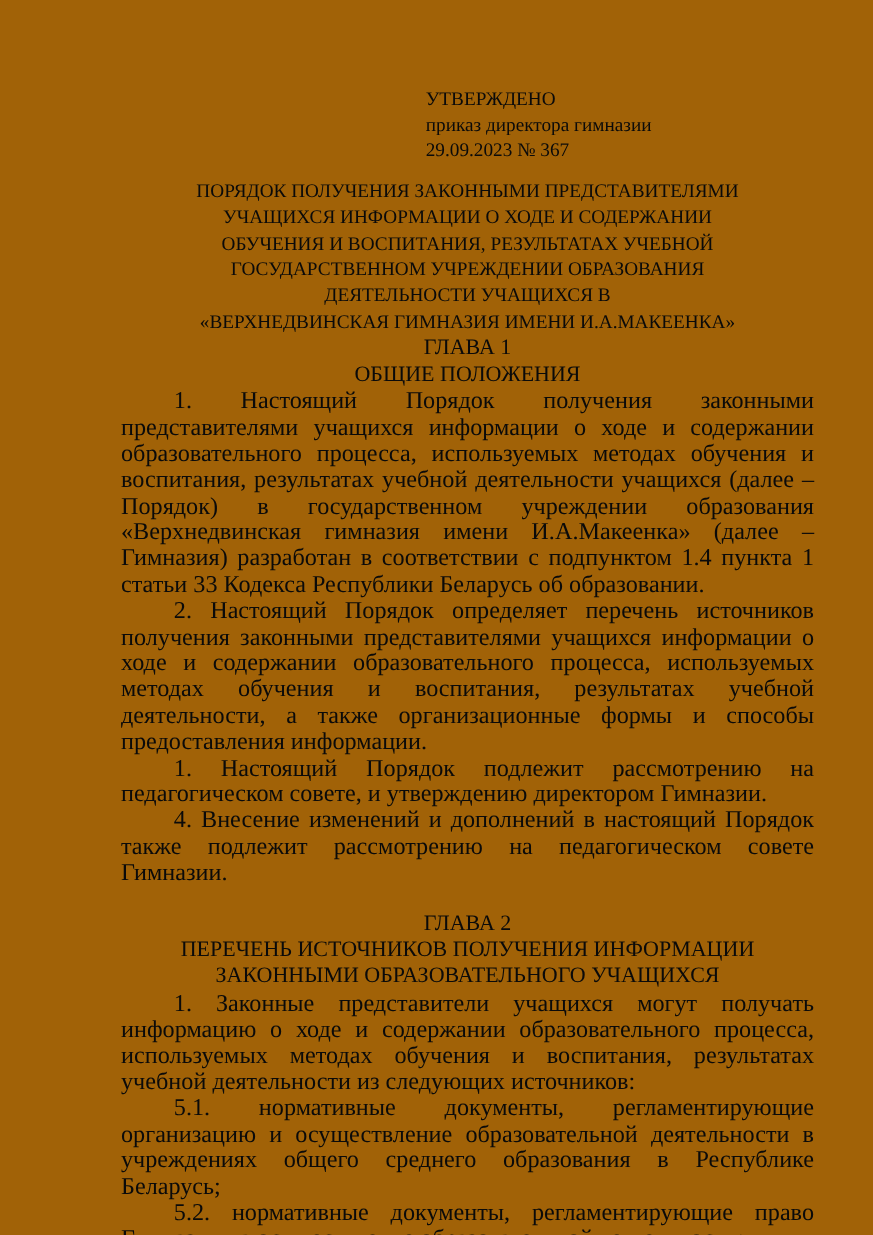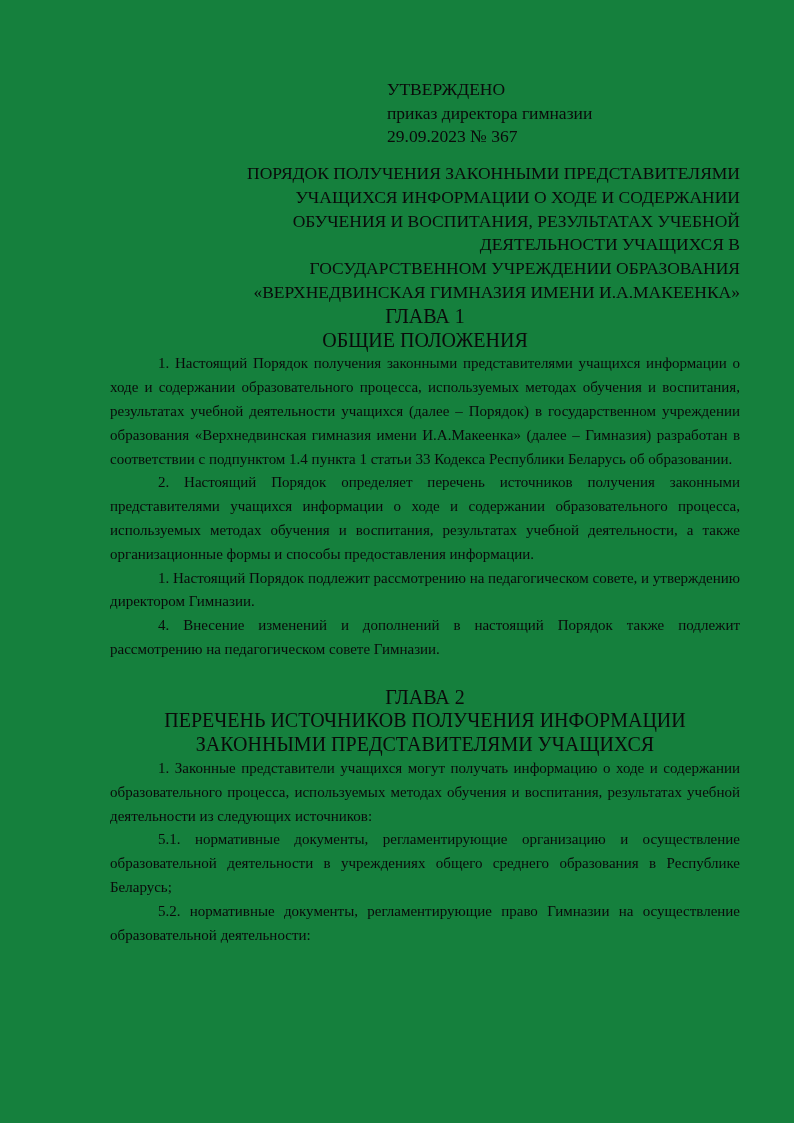--- a/index.html
+++ b/index.html
@@ -11,21 +11,21 @@
   body {
     font-family: "Liberation Serif", "DejaVu Serif", serif;
     color: #0a0a0a;
     -webkit-font-smoothing: antialiased;
   }
   .page {
     position: relative;
     width: 794px;
     height: 1123px;
     margin: 0 auto;
-    background: #15803d;
+    background: #a16207;
     overflow: hidden;
     box-sizing: border-box;
   }
   .content {
     position: absolute;
     left: 110px;
     top: 0;
     width: 630px;
   }
 
@@ -39,21 +39,21 @@
     font-size: 17.5px;
     line-height: 23.5px;
   }
   .approval-line {
     white-space: nowrap;
   }
 
   
   .doc-title {
     margin-top: 162px;
-    text-align: right;
+    text-align: center;
     font-size: 17.5px;
     line-height: 23.8px;
     text-transform: uppercase;
   }
   .title-line {
     white-space: nowrap;
   }
 
   
   .chapter {
@@ -62,21 +62,21 @@
     line-height: 23.8px;
   }
   .chapter-number,
   .chapter-title-line {
     white-space: nowrap;
   }
 
   
   p.para {
     margin: 0;
-    font-size: 15px;
+    font-size: 22px;
     line-height: 23.8px;
     text-align: justify;
     text-indent: 48px;
     text-justify: inter-word;
     hyphens: none;
   }
   p.para:last-child {
     text-align-last: left;
   }
   .gap-line { height: 23.8px; }
@@ -91,41 +91,41 @@
     <div class="approval-line">приказ директора гимназии</div>
     <div class="approval-line">29.09.2023 № 367</div>
   </div>
 
   <div class="content">
 
     <div class="doc-title">
       <div class="title-line">ПОРЯДОК ПОЛУЧЕНИЯ ЗАКОННЫМИ ПРЕДСТАВИТЕЛЯМИ</div>
       <div class="title-line">УЧАЩИХСЯ ИНФОРМАЦИИ О ХОДЕ И СОДЕРЖАНИИ</div>
       <div class="title-line">ОБУЧЕНИЯ И ВОСПИТАНИЯ, РЕЗУЛЬТАТАХ УЧЕБНОЙ</div>
+      <div class="title-line">ГОСУДАРСТВЕННОМ УЧРЕЖДЕНИИ ОБРАЗОВАНИЯ</div>
       <div class="title-line">ДЕЯТЕЛЬНОСТИ УЧАЩИХСЯ В</div>
-      <div class="title-line">ГОСУДАРСТВЕННОМ УЧРЕЖДЕНИИ ОБРАЗОВАНИЯ</div>
       <div class="title-line">«ВЕРХНЕДВИНСКАЯ ГИМНАЗИЯ ИМЕНИ И.А.МАКЕЕНКА»</div>
     </div>
 
     <div class="chapter">
       <div class="chapter-number">ГЛАВА 1</div>
       <div class="chapter-title-line">ОБЩИЕ ПОЛОЖЕНИЯ</div>
     </div>
 
     <p class="para">1. Настоящий Порядок получения законными представителями учащихся информации о ходе и содержании образовательного процесса, используемых методах обучения и воспитания, результатах учебной деятельности учащихся (далее – Порядок) в государственном учреждении образования «Верхнедвинская гимназия имени И.А.Макеенка» (далее – Гимназия) разработан в соответствии с подпунктом 1.4 пункта 1 статьи 33 Кодекса Республики Беларусь об образовании.</p>
     <p class="para">2. Настоящий Порядок определяет перечень источников получения законными представителями учащихся информации о ходе и содержании образовательного процесса, используемых методах обучения и воспитания, результатах учебной деятельности, а также организационные формы и способы предоставления информации.</p>
     <p class="para">1. Настоящий Порядок подлежит рассмотрению на педагогическом совете, и утверждению директором Гимназии.</p>
     <p class="para">4. Внесение изменений и дополнений в настоящий Порядок также подлежит рассмотрению на педагогическом совете Гимназии.</p>
 
     <div class="gap-line"></div>
 
     <div class="chapter">
       <div class="chapter-number">ГЛАВА 2</div>
       <div class="chapter-title-line">ПЕРЕЧЕНЬ ИСТОЧНИКОВ ПОЛУЧЕНИЯ ИНФОРМАЦИИ</div>
-      <div class="chapter-title-line">ЗАКОННЫМИ ПРЕДСТАВИТЕЛЯМИ УЧАЩИХСЯ</div>
+      <div class="chapter-title-line">ЗАКОННЫМИ ОБРАЗОВАТЕЛЬНОГО УЧАЩИХСЯ</div>
     </div>
 
     <p class="para">1. Законные представители учащихся могут получать информацию о ходе и содержании образовательного процесса, используемых методах обучения и воспитания, результатах учебной деятельности из следующих источников:</p>
     <p class="para">5.1. нормативные документы, регламентирующие организацию и осуществление образовательной деятельности в учреждениях общего среднего образования в Республике Беларусь;</p>
     <p class="para">5.2. нормативные документы, регламентирующие право Гимназии на осуществление образовательной деятельности:</p>
 
   </div>
 </div>
 
 </body></html>

